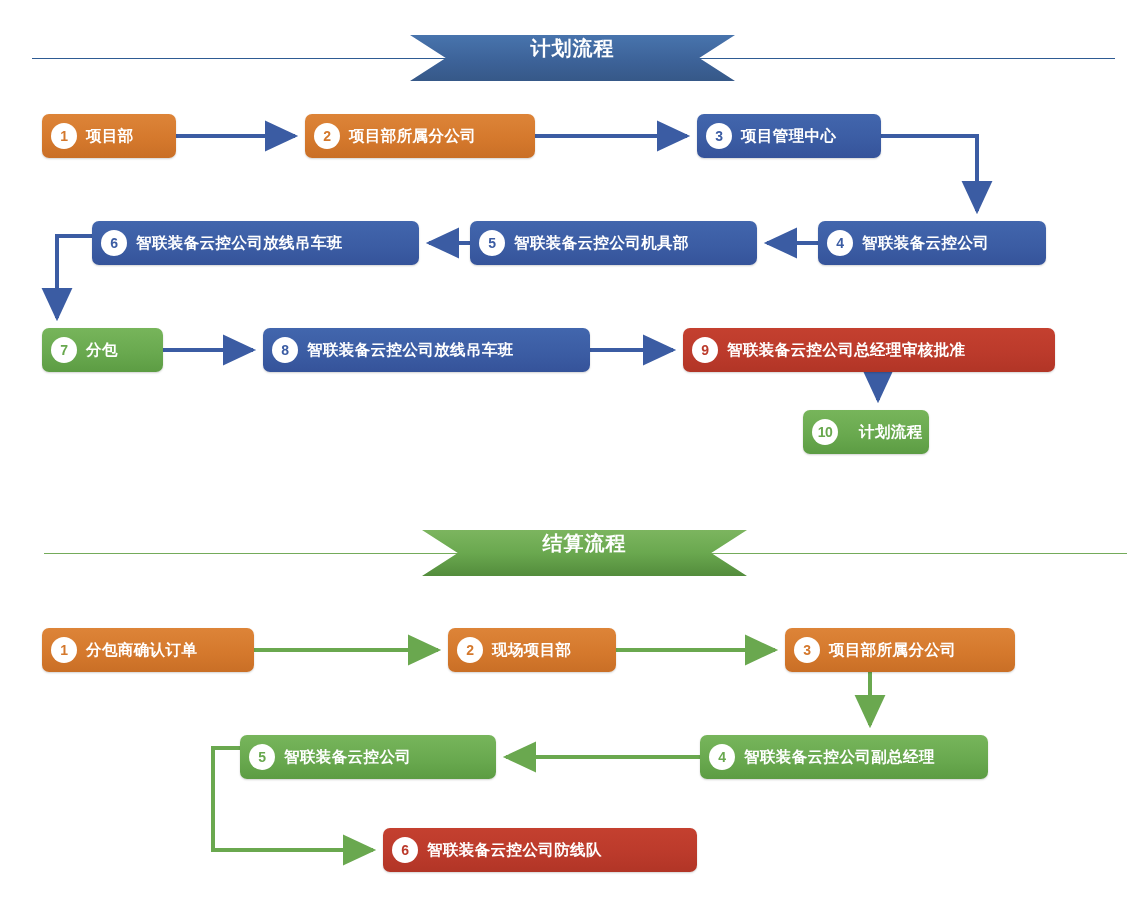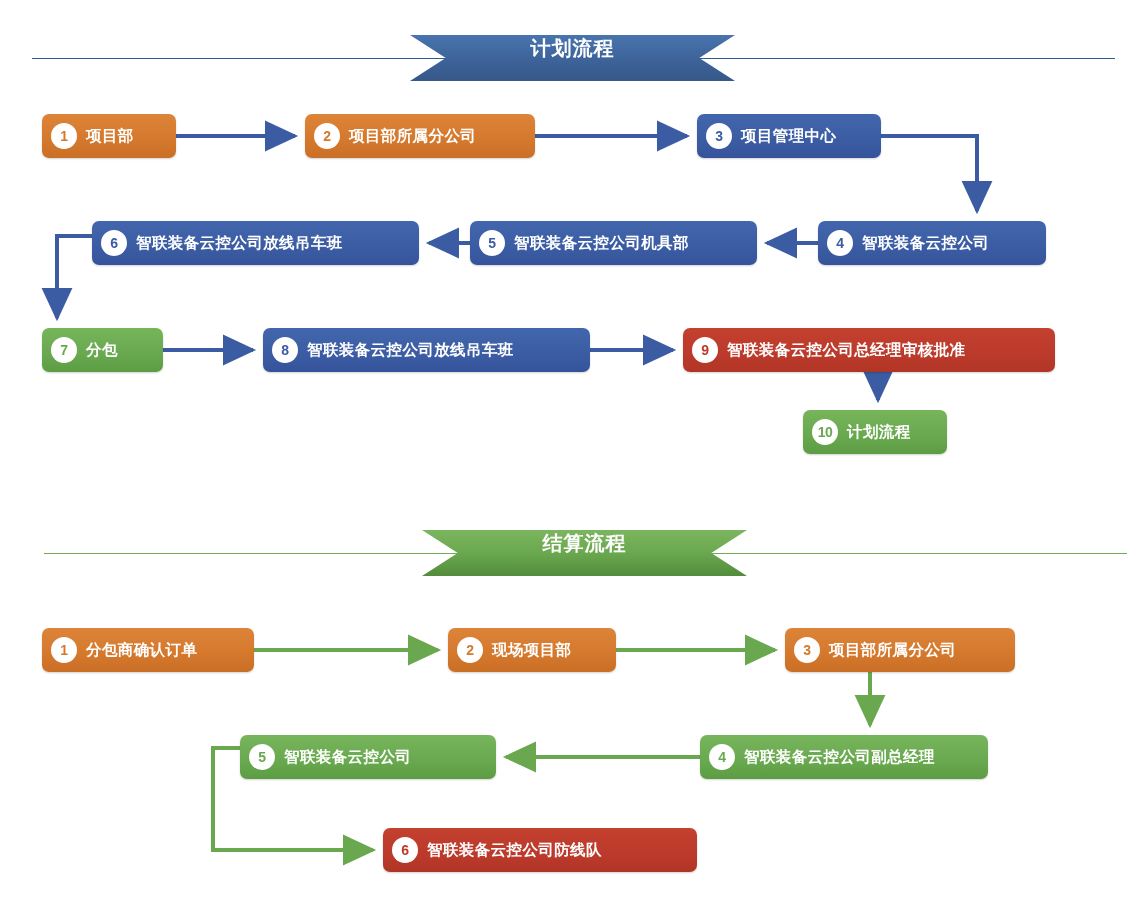--- a/index.html
+++ b/index.html
@@ -193,21 +193,21 @@
   <div class="node blue" style="left:263px; top:328px; width:327px;">
     <span class="badge">8</span>
     <span class="label">智联装备云控公司放线吊车班</span>
   </div>
 
   <div class="node red" style="left:683px; top:328px; width:372px;">
     <span class="badge">9</span>
     <span class="label">智联装备云控公司总经理审核批准</span>
   </div>
 
-  <div class="node green" style="left:803px; top:410px; width:144px;">
+  <div class="node green" style="left:803px; top:410px; width:126px;gap:12px;">
     <span class="badge">10</span>
     <span class="label">计划流程</span>
   </div>
 
   <div class="banner-wrap" style="left:12px; top:530px; width:1147px;">
     <div class="banner-rule green" style="left:32px; width:1083px;"></div>
     <div class="banner green" style="left:410px; width:325px;">
       <span>结算流程</span>
     </div>
   </div>

